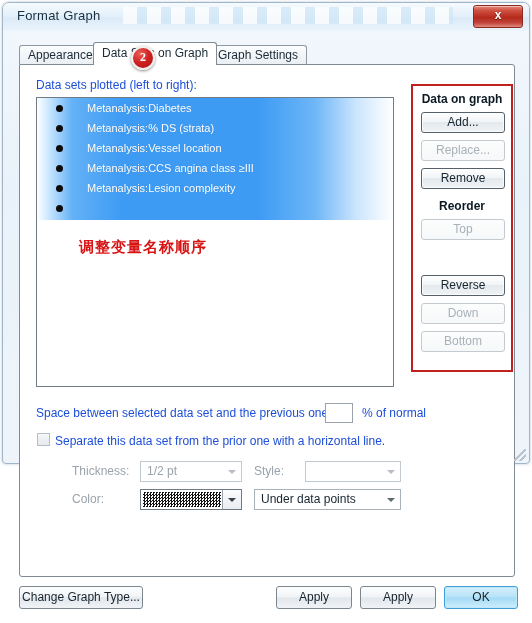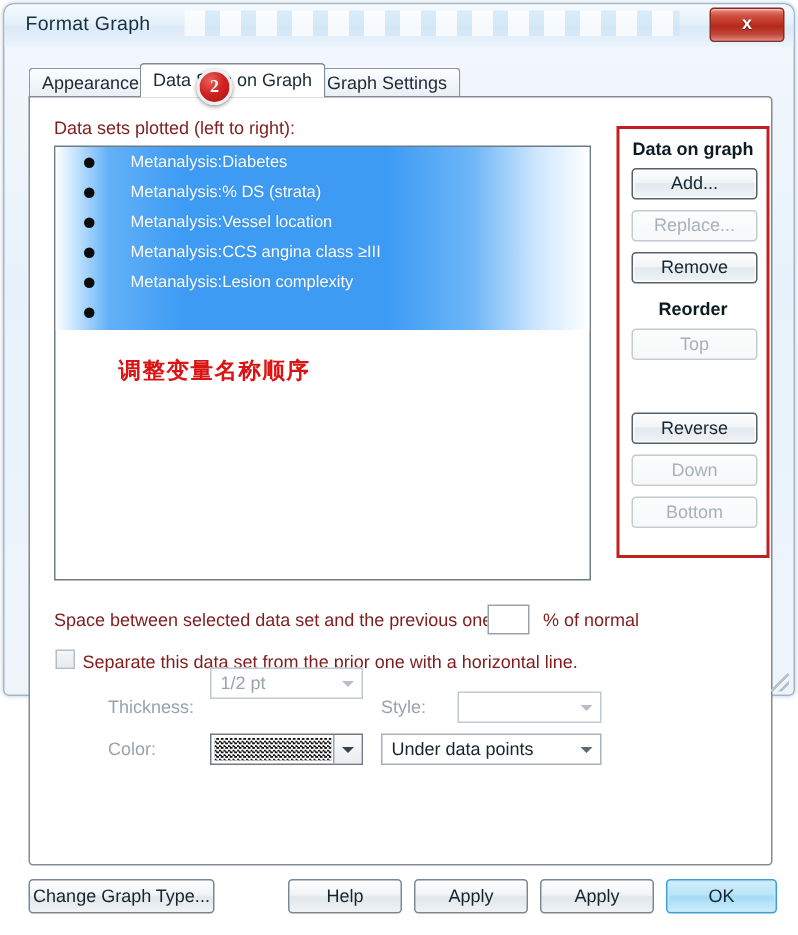--- a/index.html
+++ b/index.html
@@ -149,21 +149,21 @@
     font-size: 12px;
     font-weight: bold;
     color: #ffffff;
     font-family: "Liberation Serif", serif;
   }
 
   
   .lbl {
     position: absolute;
     font-size: 12px;
-    color: #7f1d1d;
+    color: #1d4ed8;
     white-space: nowrap;
   }
   .lbl.dim { color: #9aa3ab; }
 
   
   .listbox {
     position: absolute;
     left: 16px; top: 32px;
     width: 358px; height: 290px;
     box-sizing: border-box;
@@ -437,21 +437,21 @@
         </div>
 
         <div class="lbl" style="left:16px; top:341px;">Space between selected data set and the previous one:</div>
         <div class="spin-box"></div>
         <div class="lbl" style="left:342px; top:341px;">%  of normal</div>
 
         <div class="chk"></div>
         <div class="lbl" style="left:35px; top:369px;">Separate this data set from the prior one with a horizontal line.</div>
 
         <div class="lbl dim" style="left:52px; top:399px;">Thickness:</div>
-        <div class="combo" style="left:120px; top:380px; width:102px;">
+        <div class="combo" style="left:120px; top:396px; width:102px;">
           <span>1/2 pt</span>
           <i class="arrow"></i>
         </div>
 
         <div class="lbl dim" style="left:234px; top:399px;">Style:</div>
         <div class="combo" style="left:285px; top:396px; width:96px;">
           <span></span>
           <i class="arrow"></i>
         </div>
 
@@ -463,21 +463,20 @@
           </span>
         </div>
 
         <div class="combo enabled" style="left:234px; top:424px; width:147px;">
           <span>Under data points</span>
           <i class="arrow"></i>
         </div>
       </div>
 
       <div class="footer-btn" style="left:16px; top:555px; width:124px;">Change Graph Type...</div>
-      <div class="footer-btn" style="left:189px; top:555px; width:76px;">Help</div>
       <div class="footer-btn" style="left:273px; top:555px; width:76px;">Apply</div>
       <div class="footer-btn" style="left:357px; top:555px; width:76px;">Apply</div>
       <div class="footer-btn default" style="left:441px; top:555px; width:74px;">OK</div>
 
       <div class="grip"></div>
     </div>
   </div>
 </div>
 
 </body></html>

